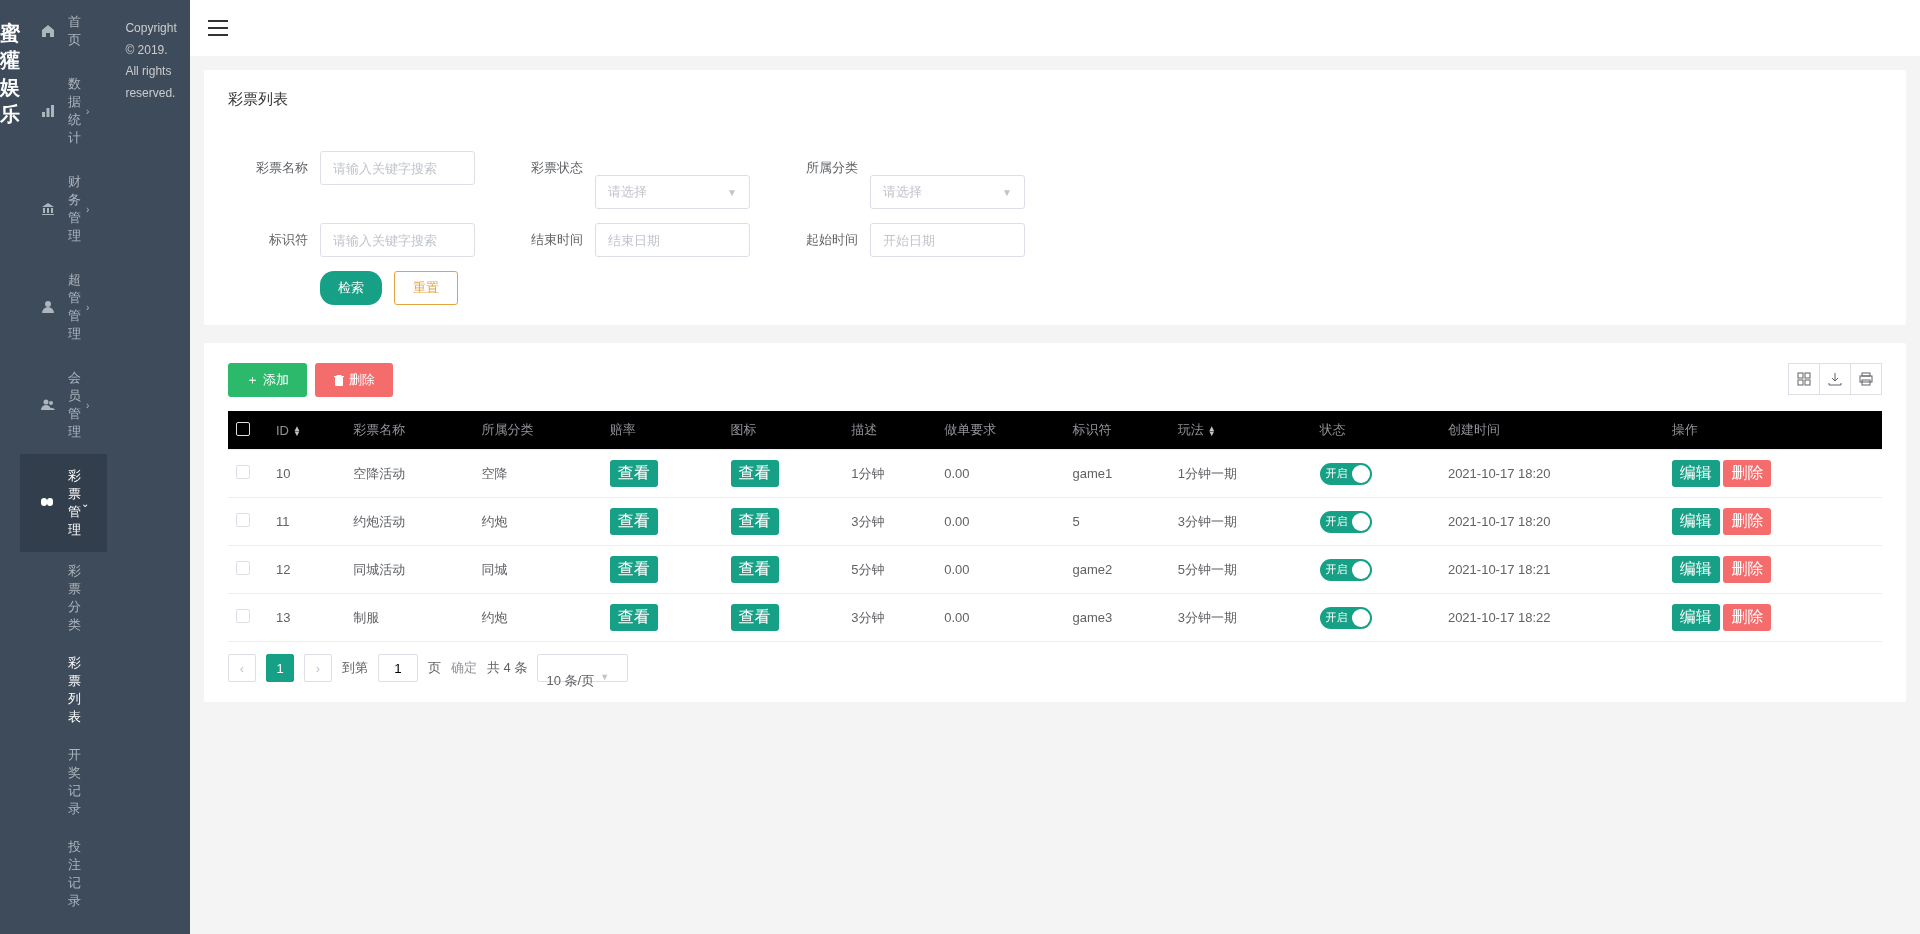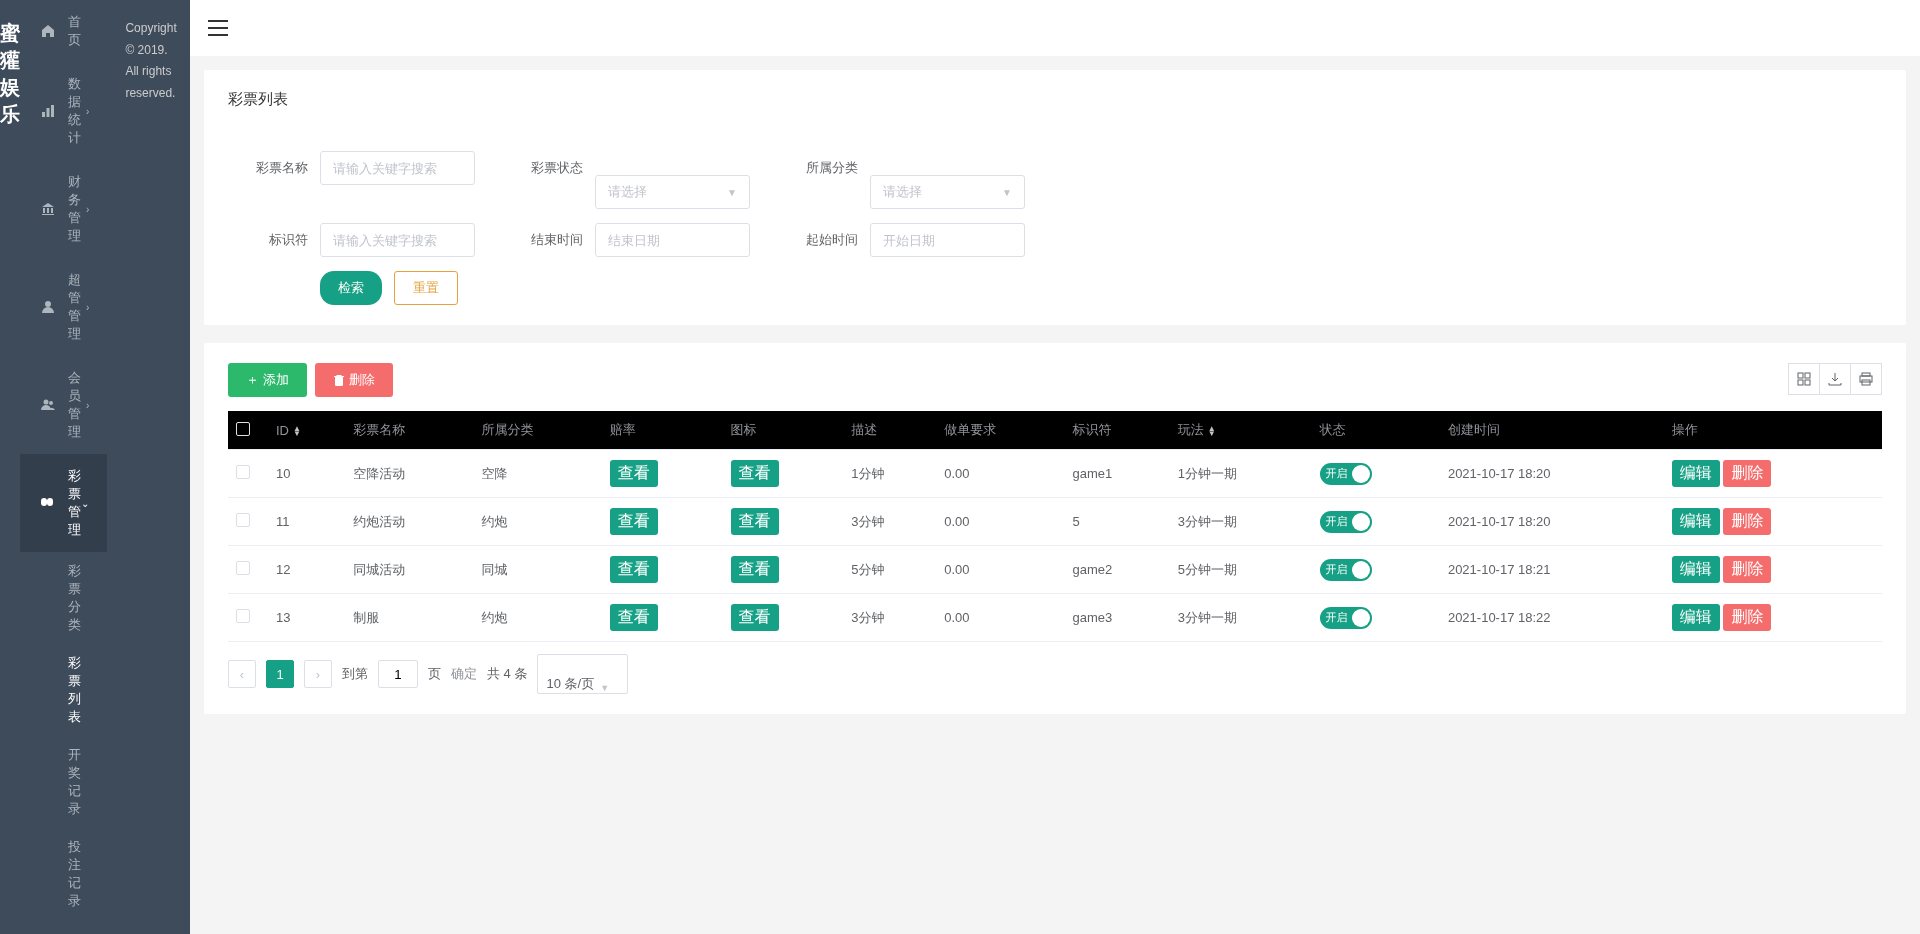--- a/index.html
+++ b/index.html
@@ -65,21 +65,21 @@
 .tag-del { background: #f56c6c; }
 .toggle { display: inline-flex; align-items: center; background: #16a085; border-radius: 12px; width: 52px; height: 22px; position: relative; cursor: pointer; }
 .toggle .knob { position: absolute; right: 2px; width: 18px; height: 18px; background: #fff; border-radius: 50%; }
 .toggle .tlabel { color: #fff; font-size: 11px; margin-left: 6px; }
 
 
 .pagination { display: flex; align-items: center; gap: 10px; padding: 12px 0 0; color: #606266; font-size: 13px; }
 .pg-btn { width: 28px; height: 28px; border: 1px solid #dcdfe6; background: #fff; display: inline-flex; align-items: center; justify-content: center; cursor: pointer; border-radius: 2px; color: #c0c4cc; }
 .pg-btn.active { background: #16a085; color: #fff; border-color: #16a085; }
 .pg-inp { width: 40px; height: 28px; border: 1px solid #dcdfe6; text-align: center; border-radius: 2px; }
-.pg-sel { height: 40px; border: 1px solid #dcdfe6; padding: 0 18px 0 8px; border-radius: 2px; cursor: pointer; position: relative; display: inline-flex; align-items: flex-end; }
+.pg-sel { height: 28px; border: 1px solid #dcdfe6; padding: 17px 18px 0 8px; border-radius: 2px; cursor: pointer; position: relative; display: inline-flex; align-items: flex-start; }
 .pg-confirm { cursor: pointer; color: #909399; }
 
 svg { display: block; }
 </style>
 </head>
 <body>
 
 <div class="app">
   <div class="sidebar">
     <div class="logo">蜜獾娱乐</div>

